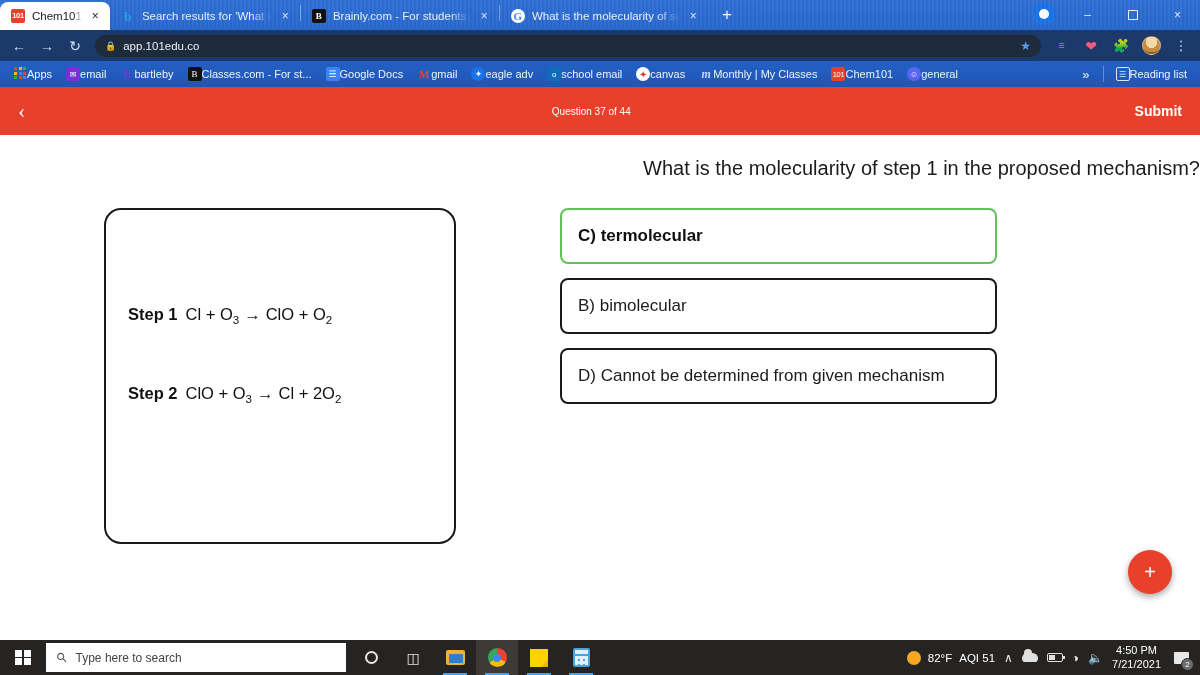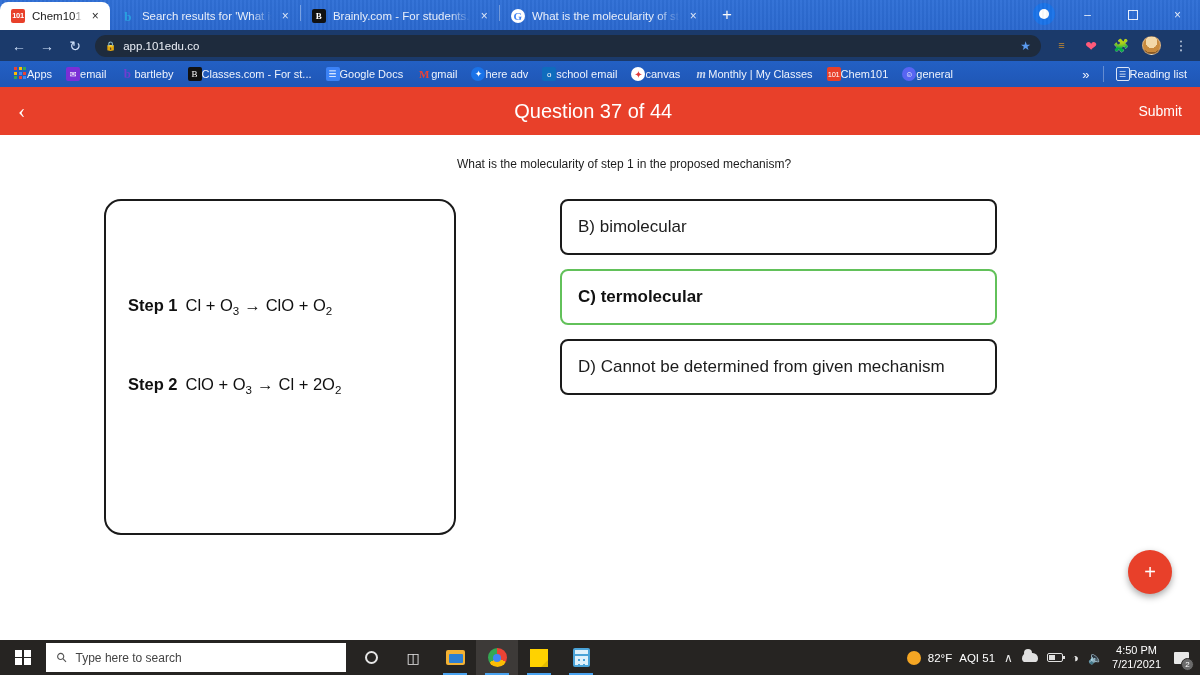--- a/index.html
+++ b/index.html
@@ -138,26 +138,26 @@
 
   
   .page { position:absolute; left:0; top:87px; width:1200px; height:545px; background:#fff; }
 
   .qheader {
     height: 48px; background: #e8402a;
     display:flex; align-items:center; padding: 0 18px;
     color:#fff;
   }
   .qh-back { font-size: 22px; width: 30px; font-family:"Liberation Serif",serif;}
-  .qh-title { flex:1 1 auto; text-align:center; font-size: 20px; }
-  .qh-submit { font-size: 14px; }
+  .qh-title { flex:1 1 auto; text-align:center; font-size: 10px; }
+  .qh-submit { font-size: 14px; font-weight: bold; }
 
   .question-text {
-    text-align:center; margin-top: 22px;
-    font-size: 12px; color:#1c1c1c;margin-left:48px;
+    text-align:right; margin-top: 22px;
+    font-size: 20px; color:#1c1c1c;margin-left:48px;
   }
 
   .content-row { display:flex; padding: 28px 0 0 0; position:relative;}
   .mech-col { width: 560px; display:flex; justify-content:center; }
   .mech-box {
     width: 352px; height: 336px;
     border: 2px solid #1a1a1a; border-radius: 17px;
     position: relative;
   }
   .step {
@@ -361,21 +361,21 @@
       <span>Google Docs</span>
     </div>
 
     <div class="bm">
       <span class="bm-ic ic-gmail">M</span>
       <span>gmail</span>
     </div>
 
     <div class="bm">
       <span class="bm-ic ic-eagle">✦</span>
-      <span>here adv</span>
+      <span>eagle adv</span>
     </div>
 
     <div class="bm">
       <span class="bm-ic ic-outlook">o</span>
       <span>school email</span>
     </div>
 
     <div class="bm">
       <span class="bm-ic ic-canvas">✦</span>
       <span>canvas</span>
@@ -425,22 +425,22 @@
           </div>
 
           <div class="step step-2">
             <b>Step 2</b><span>ClO + O</span><sub>3</sub><span class="arrow">→</span><span>Cl + 2O</span><sub>2</sub>
           </div>
 
         </div>
       </div>
 
       <div class="answers-col">
+        <div class="answer selected">C) termolecular</div>
         <div class="answer">B) bimolecular</div>
-        <div class="answer selected">C) termolecular</div>
         <div class="answer">D) Cannot be determined from given mechanism</div>
       </div>
 
     </div>
 
     <div class="fab">+</div>
   </div>
 
   <div class="taskbar">
     <div class="tb-start">

